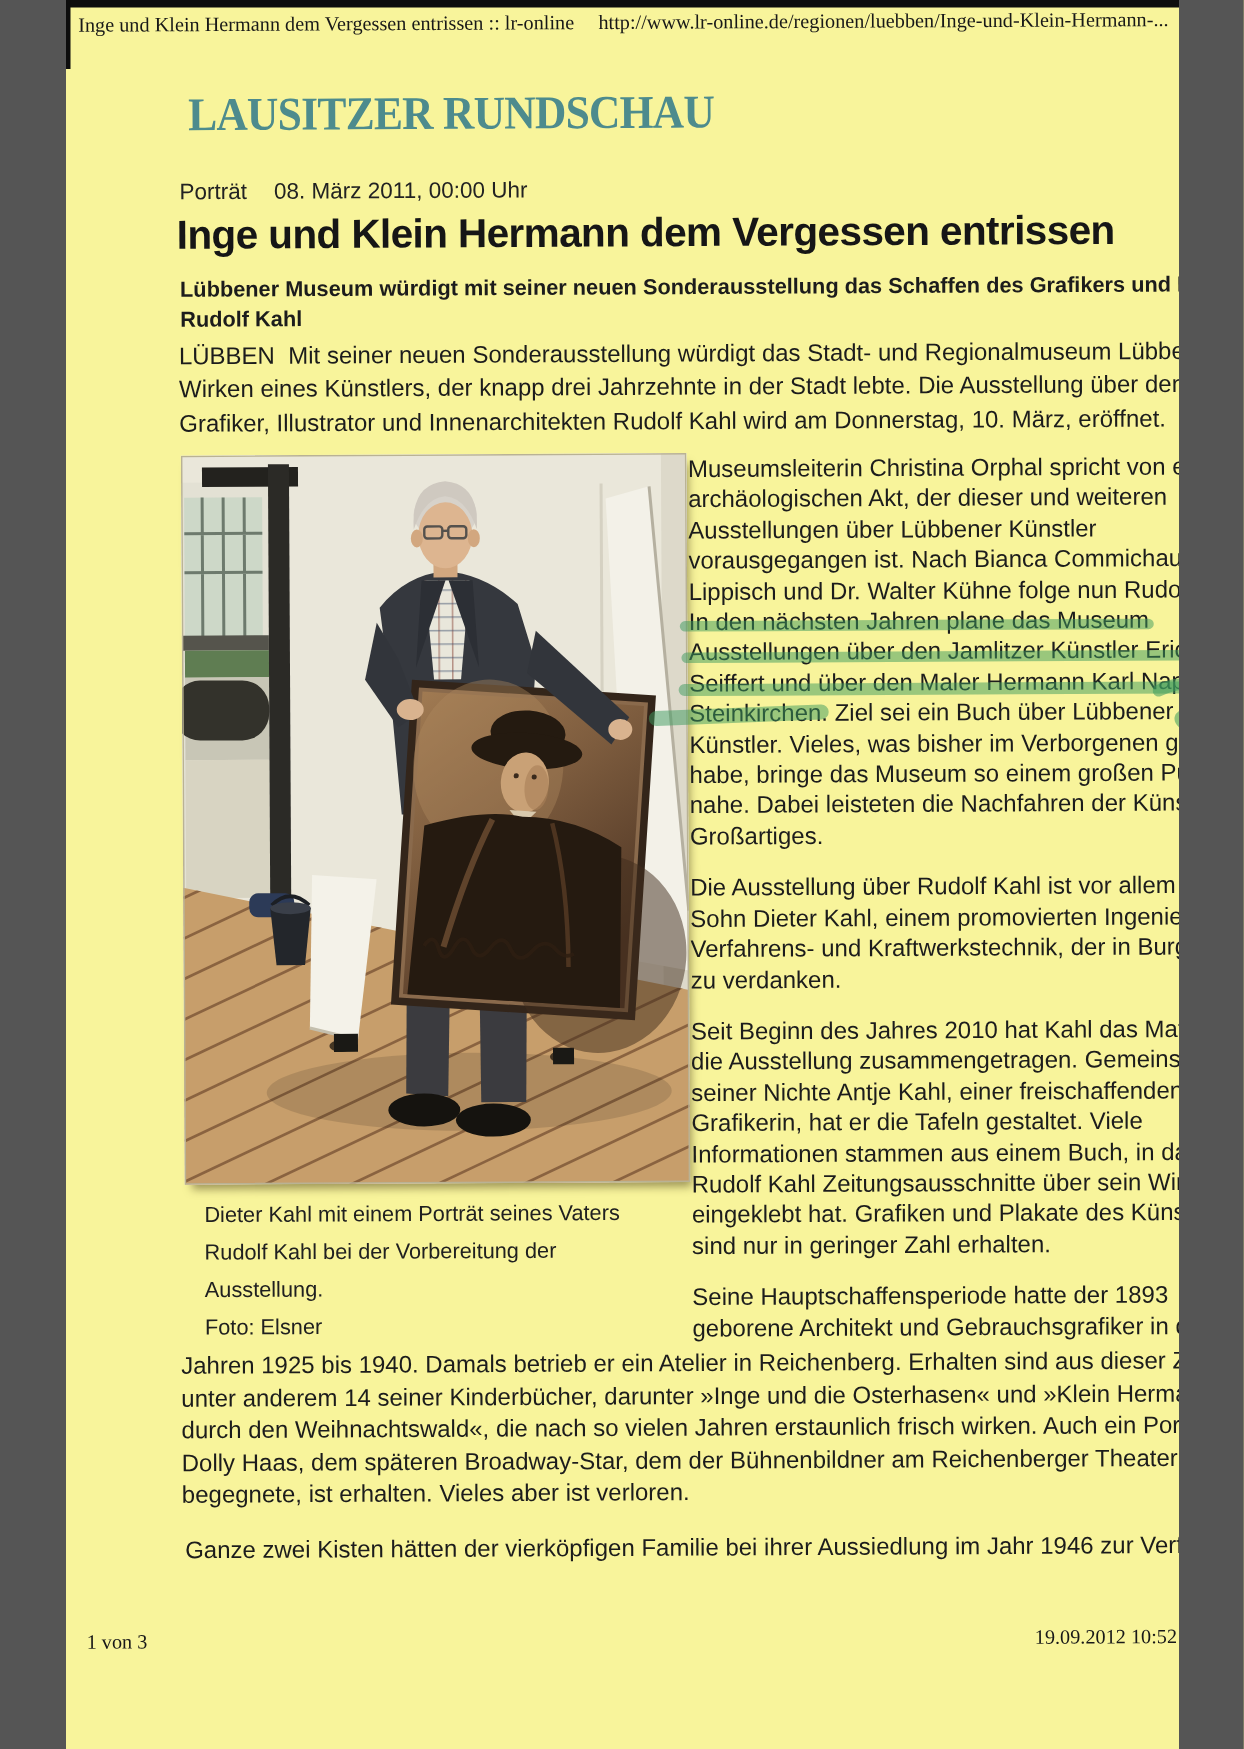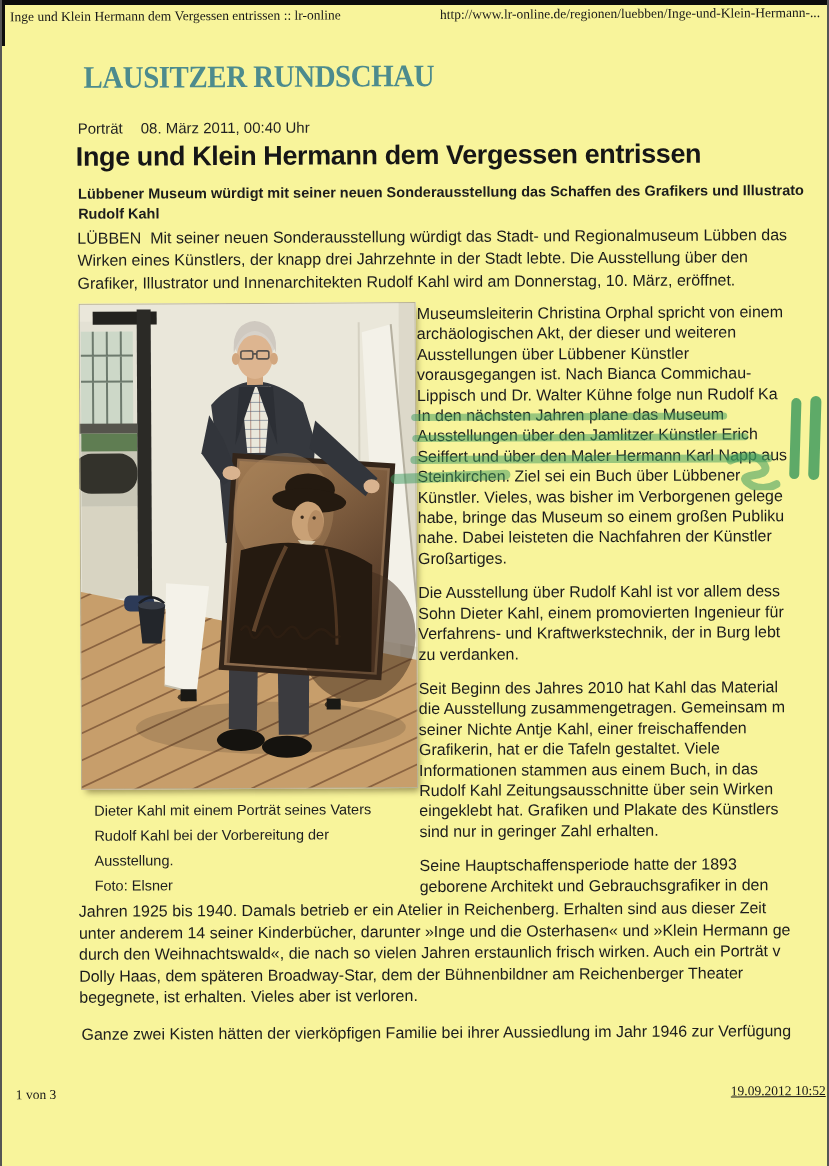--- a/index.html
+++ b/index.html
@@ -1,17 +1,17 @@
 <!DOCTYPE html>
 <html><head>
 <meta charset="utf-8">
 <style>
   html,body{margin:0;padding:0;background:#555;}
   .page{
-    position:relative;width:825px;height:1166px;margin:0 auto;
+    position:relative;width:742px;height:1166px;margin:0 auto;
     background:#f8f49b;overflow:hidden;
     font-family:"Liberation Sans",sans-serif;color:#1a1a1a;
   }
   .content{position:absolute;inset:0;transform:rotate(-0.3deg);transform-origin:40px 0;}
   .edge-top{position:absolute;left:0;top:0;width:829px;height:5px;background:#0d0d0d;}
   .edge-left{position:absolute;left:0;top:0;width:3px;height:46px;background:#0d0d0d;}
 
   .print-hdr{position:absolute;top:9px;font-family:"Liberation Serif",serif;font-size:13.5px;color:#181818;white-space:pre;}
   .print-hdr.left{left:8px;}
   .print-hdr.right{right:7px;text-align:right;}
@@ -35,21 +35,21 @@
   .bottom2{position:absolute;left:74px;top:1024px;width:755px;line-height:21.6px;overflow:hidden;}
 
   .photo{position:absolute;left:75px;top:304px;width:337px;height:486px;
     box-shadow:3px 5px 6px -2px rgba(70,58,22,0.5);background:#eae7da;}
   .photo svg{display:block;}
 
   .caption{position:absolute;left:88px;top:799px;font-size:14.5px;line-height:25px;white-space:pre;color:#202020;}
 
   .print-ftr{position:absolute;top:1087px;font-family:"Liberation Serif",serif;font-size:13.5px;color:#181818;}
   .print-ftr.left{left:8px;text-align:right;}
-  .print-ftr.right{right:7px;text-align:left;text-decoration:underline;}
+  .print-ftr.right{right:7px;text-align:left;}
 
   .hl{position:absolute;border-radius:5px;}
   .hl.u{opacity:0.5;}
   .u1{left:407px;top:416px;width:316px;height:7px;}
   .u2{left:408px;top:437px;width:336px;height:7px;}
   .u3{left:406px;top:458px;width:362px;height:8px;}
   .u4{left:386px;top:474px;width:120px;height:10px;transform:rotate(-2deg);}
   .vm{opacity:0.82;}
   .vm1{left:786px;top:402px;width:10px;height:81px;transform:rotate(2deg);border-radius:6px;}
   .vm2{left:805px;top:400px;width:11px;height:84px;transform:rotate(2deg);border-radius:6px;}
@@ -63,21 +63,21 @@
   <div class="edge-left"></div>
 
   <div class="content">
 
     <div class="print-hdr left">Inge und Klein Hermann dem Vergessen entrissen :: lr-online</div>
     <div class="print-hdr right">http://www.lr-online.de/regionen/luebben/Inge-und-Klein-Hermann-...</div>
 
     <div class="logo" style="color: rgb(77, 139, 141);">LAUSITZER RUNDSCHAU</div>
 
     <div class="dateline">
-      <span class="loc">Porträt</span><span>08. März 2011, 00:40 Uhr</span>
+      <span class="loc">Porträt</span><span>08. März 2011, 00:00 Uhr</span>
     </div>
 
     <h1 class="headline" style="margin:0">Inge und Klein Hermann dem Vergessen entrissen</h1>
     <div class="subheadline">Lübbener Museum würdigt mit seiner neuen Sonderausstellung das Schaffen des Grafikers und Illustrato
 Rudolf Kahl</div>
 
     <div class="para lead">LÜBBEN  Mit seiner neuen Sonderausstellung würdigt das Stadt- und Regionalmuseum Lübben das
 Wirken eines Künstlers, der knapp drei Jahrzehnte in der Stadt lebte. Die Ausstellung über den
 Grafiker, Illustrator und Innenarchitekten Rudolf Kahl wird am Donnerstag, 10. März, eröffnet.</div>
 

